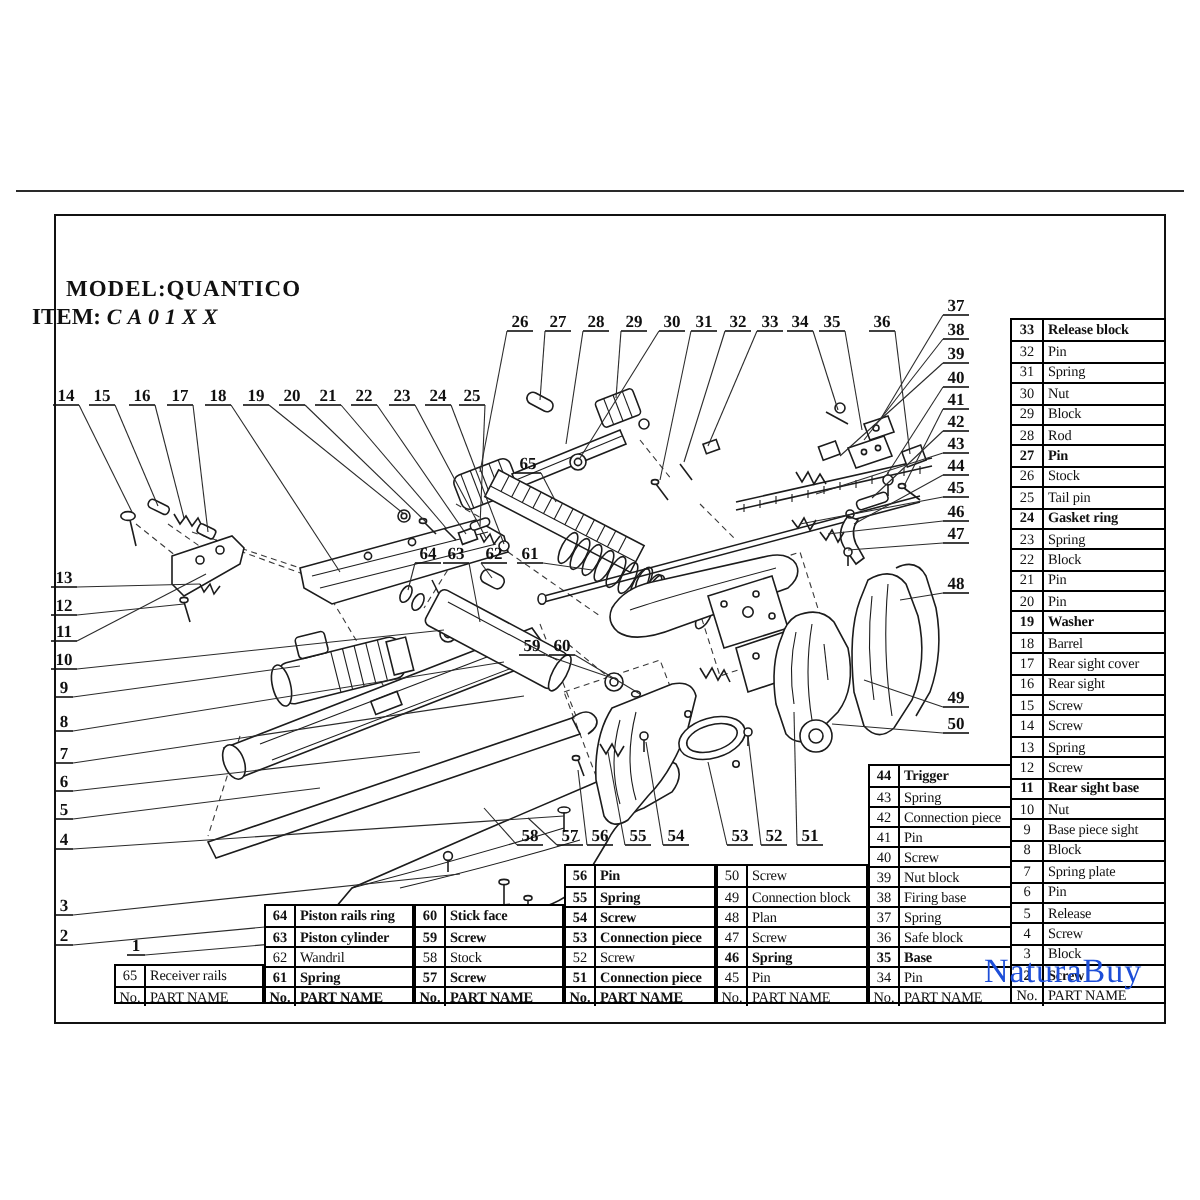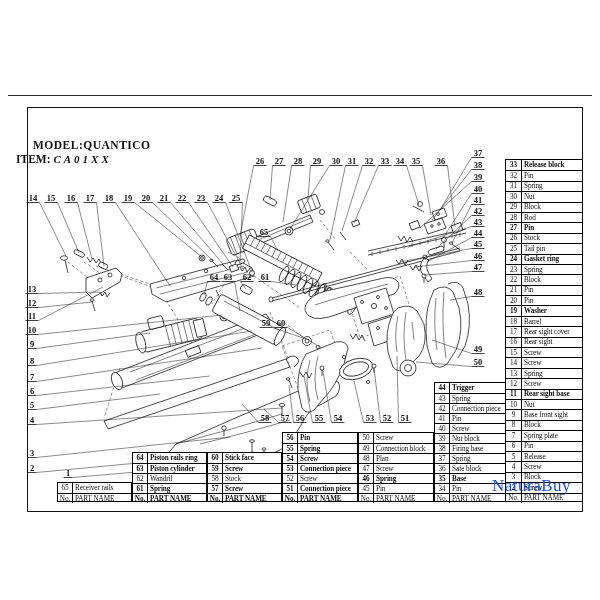--- a/index.html
+++ b/index.html
@@ -764,21 +764,21 @@
         <div class="prow b" style="height: 10.3939px;">
           <span class="pno" style="width: 16px;">11</span>
           <span class="pname">Rear sight base</span>
         </div>
         <div class="prow" style="height: 10.3939px;">
           <span class="pno" style="width: 16px;">10</span>
           <span class="pname">Nut</span>
         </div>
         <div class="prow" style="height: 10.3939px;">
           <span class="pno" style="width: 16px;">9</span>
-          <span class="pname">Base front sight</span>
+          <span class="pname">Base piece sight</span>
         </div>
         <div class="prow" style="height: 10.3939px;">
           <span class="pno" style="width: 16px;">8</span>
           <span class="pname">Block</span>
         </div>
         <div class="prow" style="height: 10.3939px;">
           <span class="pno" style="width: 16px;">7</span>
           <span class="pname">Spring plate</span>
         </div>
         <div class="prow" style="height: 10.3939px;">

